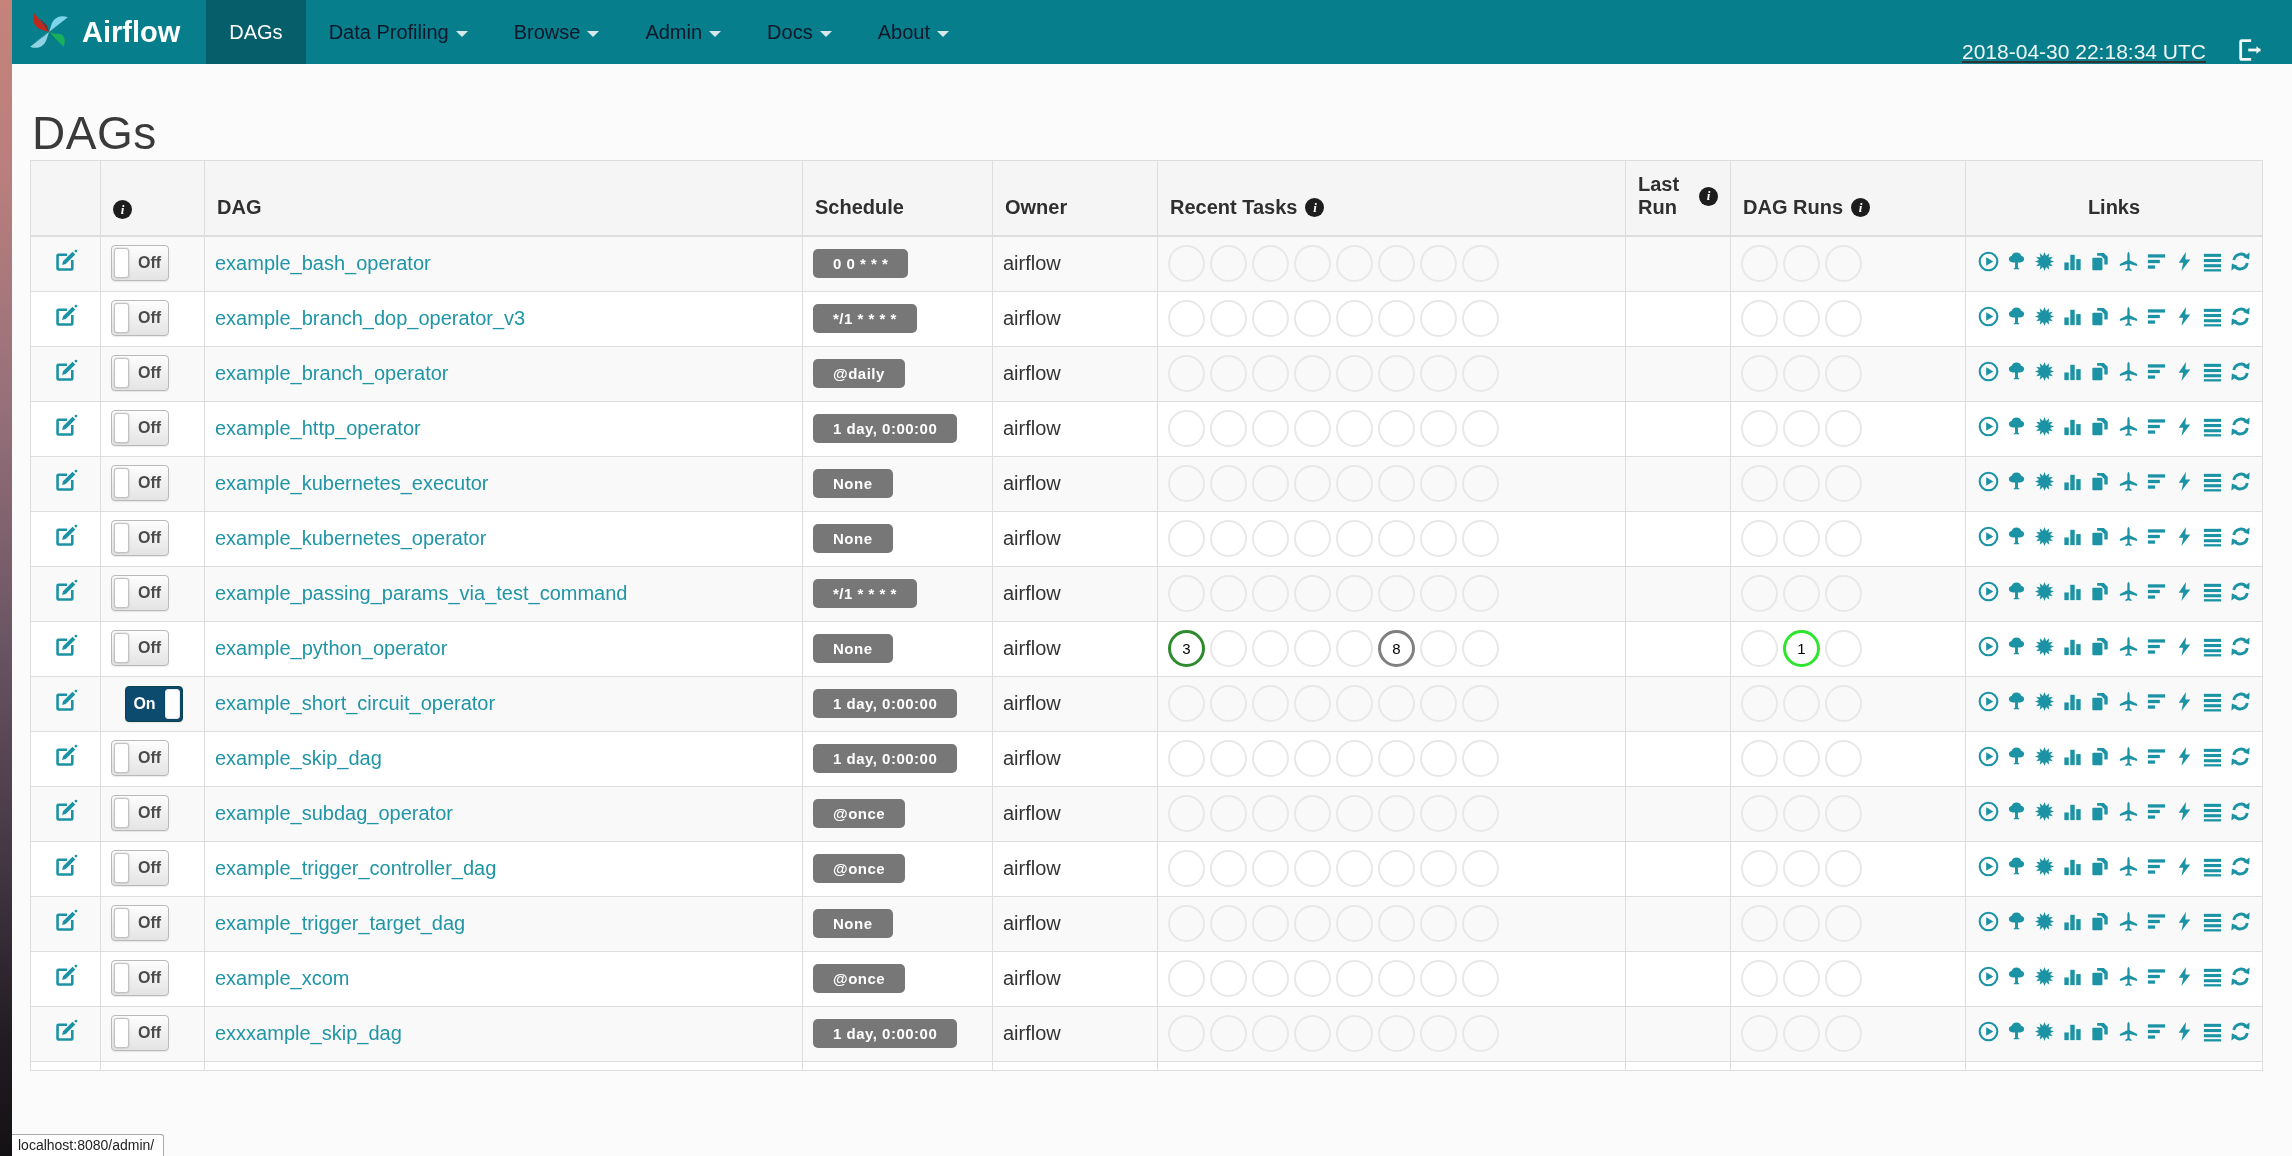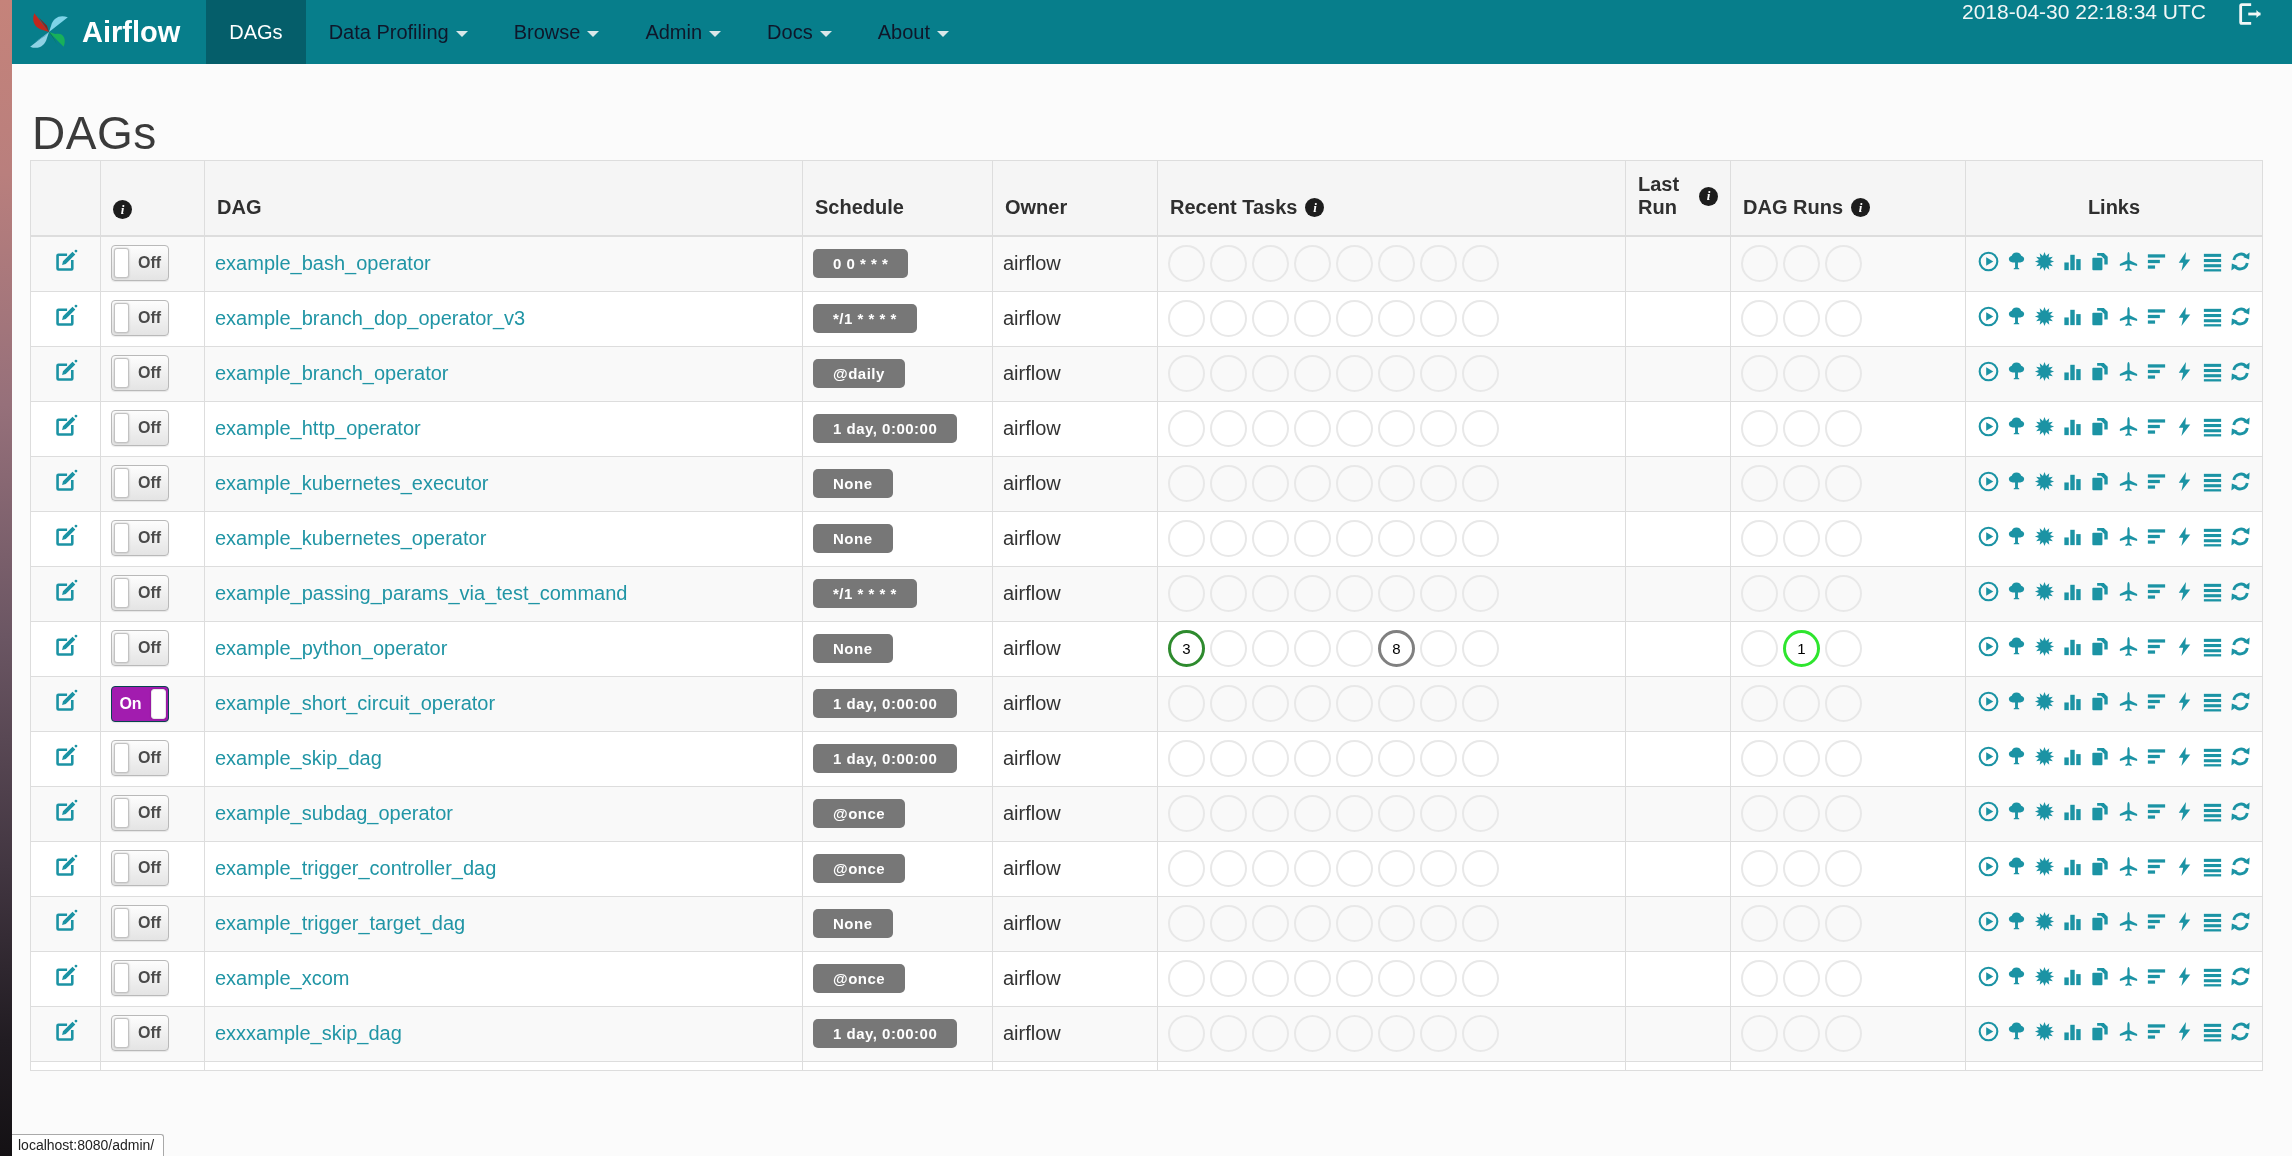--- a/index.html
+++ b/index.html
@@ -29,21 +29,21 @@
   .nav-items { display: flex; align-items: stretch; }
   .nav-item {
     display: flex; align-items: center; gap: 7px; padding: 0 23px;
     font-size: 20px; color: #0f172a; cursor: pointer; white-space: nowrap;
   }
   .nav-item.active { background: #055E6A; color: #fff; }
   .caret {
     width: 0; height: 0; border-left: 6px solid transparent;
     border-right: 6px solid transparent; border-top: 6px solid #d9e7e9; margin-top: 3px;
   }
-  .nav-right { margin-left: auto; display: flex; align-items: flex-start; gap: 30px; padding-right: 28px; }
+  .nav-right { margin-left: auto; display: flex; align-items: flex-end; gap: 30px; padding-right: 28px; text-decoration: underline; }
   .clock { color: #f2f7f7; font-size: 21px; }
   .logout { color: #f2f7f7; cursor: pointer; display: flex; align-items: center; }
 
   
   h1[data-name="page-title"] {
     font-size: 46px; font-weight: 500; color: #3a3a3a;
     margin: 42px 0 0 20px; letter-spacing: 0.5px;
   }
   .search-row {
     display: flex; justify-content: flex-end; align-items: center;
@@ -120,21 +120,21 @@
     box-shadow: 0 1px 1px rgba(0,0,0,0.08);
   }
   .toggle .knob {
     width: 15px; background: #fff; border: 1px solid #c2c2c2; border-radius: 3px;
     margin: 2px; box-shadow: 0 0 2px rgba(0,0,0,0.25);
   }
   .toggle .t-label { flex: 1; display: flex; align-items: center; justify-content: center; }
   .toggle.off { background: linear-gradient(180deg,#fdfdfd,#e4e4e4); color: #4a4a4a; }
   .toggle.off .knob { order: 0; }
   .toggle.off .t-label { order: 1; }
-  .toggle.on { background: #a21caf; border-color: #09454e; color: #fff; }
+  .toggle.on { background: #0c4a6e; border-color: #09454e; color: #fff; margin-left: 14px; }
   .toggle.on .t-label { order: 0; }
   .toggle.on .knob { order: 1; border-color: #e8e8e8; }
 
   
   td.c-links { text-align: center; }
   .links-wrap { display: inline-flex; align-items: center; gap: 5px; }
   .link-icon { color: #1b93a4; display: inline-flex; cursor: pointer; }
   .link-icon svg { display: block; }
 
   

